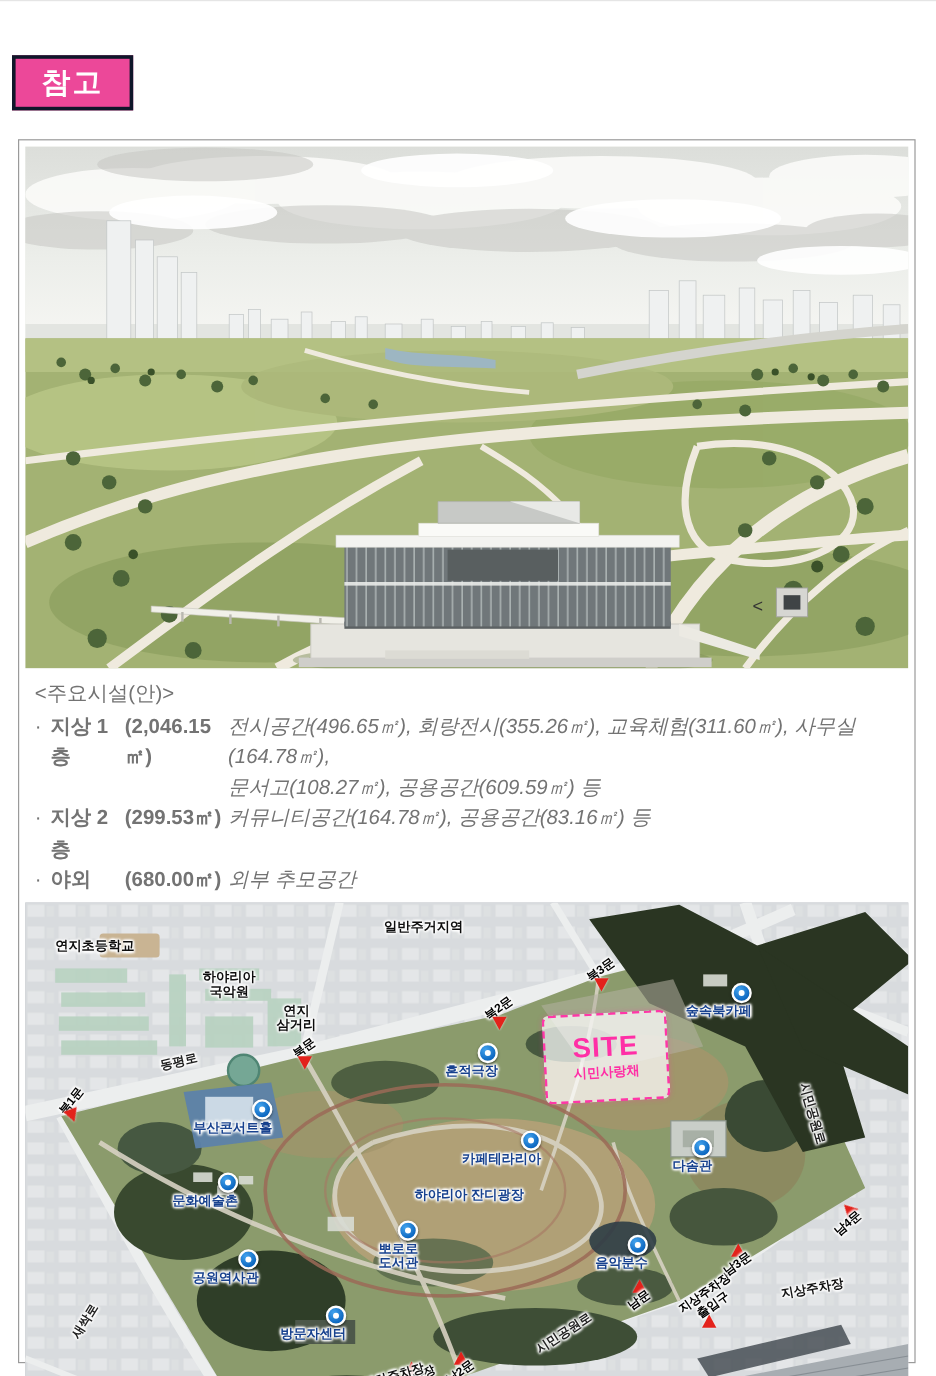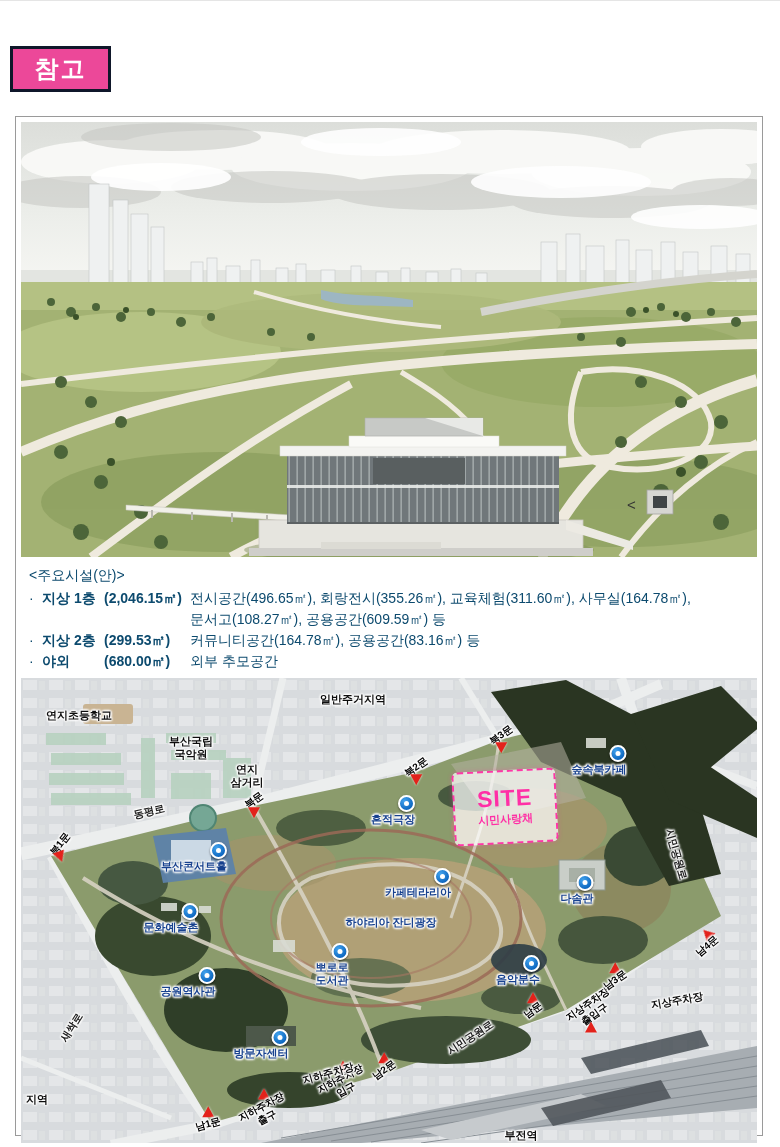--- a/index.html
+++ b/index.html
@@ -10,27 +10,27 @@
   .badge{width:95px;background:#ec4899;border:3px solid #0f172a;color:#fff;font-weight:800;font-size:24px;display:flex;align-items:center;justify-content:center;letter-spacing:2px;}
   .titlebox{flex:1;margin-left:10px;border:2px solid #000;background:#fff;display:flex;align-items:center;padding-left:15px;}
   .titlebox .t{font-size:25px;font-weight:800;letter-spacing:1px;color:#000;}
 
   
   .content{position:absolute;left:15px;top:115px;width:748px;height:1020px;border:1.5px solid #9a9a9a;background:#fff;box-sizing:border-box;padding:5px;}
   .render{width:736px;height:435px;position:relative;background:#eef0ec;overflow:hidden;}
   .render svg{display:block;}
 
   
-  .fac{padding:8px 8px 6px 8px;font-size:14px;line-height:1.5;color:#0c4a6e;}
+  .fac{padding:8px 8px 6px 8px;font-size:17px;line-height:1.5;color:#737373;}
   .fac-head{font-weight:400;margin-bottom:2px;}
   .frow{display:flex;align-items:flex-start;}
   .fb{width:13px;text-align:left;}
   .fn{width:62px;font-weight:700;flex-shrink:0;}
   .fa{width:86px;font-weight:700;flex-shrink:0;}
-  .fd{flex:1;white-space:pre-line;}
+  .fd{flex:1;white-space:pre-line;font-style:italic;}
 
   
   .map{position:relative;width:736px;height:465px;overflow:hidden;background:#c7cbcf;}
   .map svg{position:absolute;left:0;top:0;}
   .overlay{position:absolute;inset:0;pointer-events:none;}
 
   .halo{text-shadow:0 0 2px #fff,0 0 2px #fff,0 0 3px #fff,1px 1px 2px #fff,-1px -1px 2px #fff,1px -1px 2px #fff,-1px 1px 2px #fff;}
   .ml{white-space:pre-line;text-align:center;display:inline-block;line-height:1.15;}
 
   .poi{position:absolute;display:flex;flex-direction:column;align-items:flex-end;transform:translate(-50%,-8px);}
@@ -371,21 +371,21 @@
 도서관</span>
   </div>
         <div class="poi" style="left: 497px; top: 285px;">
     <span class="pin"></span>
     <span class="poi-label ml halo">음악분수</span>
   </div>
         <div class="poi" style="left: 167px; top: 297px;">
     <span class="pin"></span>
     <span class="poi-label ml halo">공원역사관</span>
   </div>
-        <div class="poi" style="left: 240px; top: 359px;">
+        <div class="poi" style="left: 240px; top: 344px;">
     <span class="pin"></span>
     <span class="poi-label ml halo">방문자센터</span>
   </div>
       </div>
     <div class="overlay">
         <div class="gate lp-above" style="left: 39px; top: 172px;">
     <span class="gate-arrow" style="transform: rotate(160deg);"></span>
     <span class="gate-label ml halo" style="transform: rotate(-52deg);">북1문</span>
   </div>
         <div class="gate lp-above" style="left: 233px; top: 128px;">
@@ -459,21 +459,21 @@
   </div>
       </div>
     <div class="overlay">
         <div class="maplabel area-label" style="left: 58px; top: 36px;">
     <span class="lbl ml halo">연지초등학교</span>
   </div>
         <div class="maplabel area-label" style="left: 332px; top: 20px;">
     <span class="lbl ml halo">일반주거지역</span>
   </div>
         <div class="maplabel area-label" style="left: 170px; top: 70px;">
-    <span class="lbl ml halo">부산국립
+    <span class="lbl ml halo">하야리아
 국악원</span>
   </div>
         <div class="maplabel area-label" style="left: 226px; top: 98px;">
     <span class="lbl ml halo">연지
 삼거리</span>
   </div>
         <div class="maplabel area-label" style="left: 500px; top: 456px;">
     <span class="lbl ml halo">부전역</span>
   </div>
         <div class="maplabel area-label" style="left: 16px; top: 420px;">

